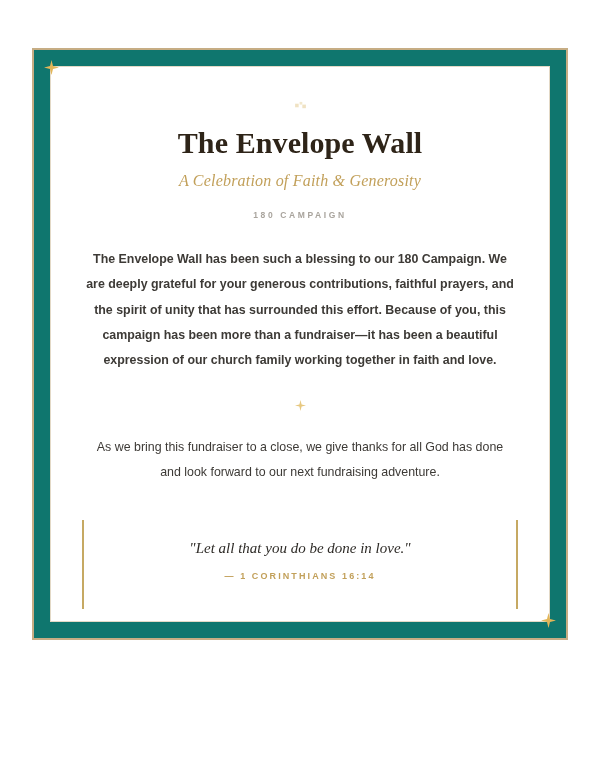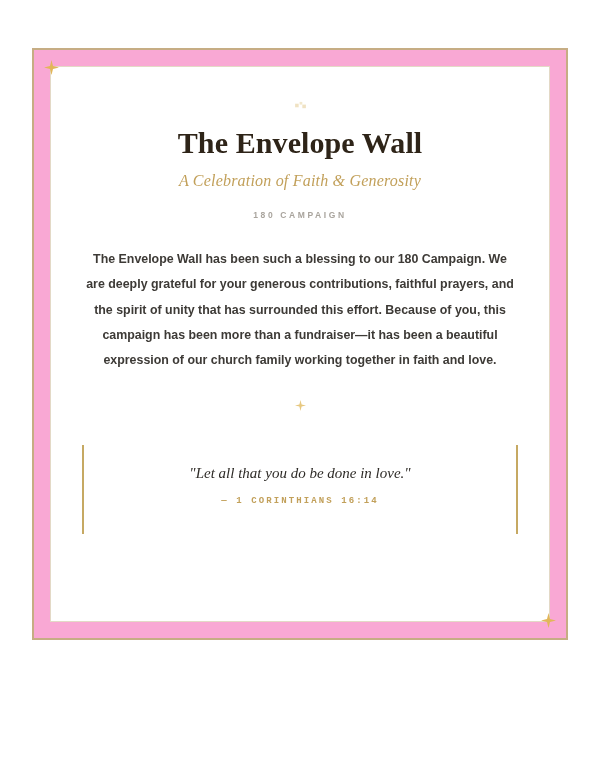--- a/index.html
+++ b/index.html
@@ -27,21 +27,21 @@
 
   
   .card-outer {
     position: absolute;
     left: 32px;
     top: 48px;
     width: 536px;
     height: 592px;
     box-sizing: border-box;
     border: 2px solid #c6ad84;
-    background: #f9a8d4;
+    background: #0f766e;
   }
   .card-inner {
     position: absolute;
     left: 16px;
     top: 16px;
     right: 16px;
     bottom: 16px;
     box-sizing: border-box;
     border: 1px solid #e3d9c6;
     background: #ffffff;
@@ -155,21 +155,21 @@
   .quote-text {
     margin: 0;
     font-family: "Liberation Serif", "DejaVu Serif", serif;
     font-style: italic;
     font-size: 15px;
     line-height: 1.35;
     color: #2e2b27;
   }
   .quote-cite {
     margin: 13px 0 0 0;
-    font-family: Liberation Mono, monospace;
+    font-family: Liberation Sans, sans-serif;
     font-size: 9px;
     font-weight: 600;
     letter-spacing: 2.1px;
     color: #c2a05a;
     text-transform: uppercase;
   }
 </style>
 </head>
 <body>
 
@@ -202,20 +202,23 @@
         <p class="eyebrow">180 CAMPAIGN</p>
 
         <div class="body-block">
           <p class="body-text">The Envelope Wall has been such a blessing to our 180 Campaign. We are deeply grateful for your generous contributions, faithful prayers, and the spirit of unity that has surrounded this effort. Because of you, this campaign has been more than a fundraiser—it has been a beautiful expression of our church family working together in faith and love.</p>
         </div>
 
         <svg class="divider-ornament" viewBox="0 0 20 20" aria-hidden="true">
           <path d="M10 0 L12 8 L20 10 L12 12 L10 20 L8 12 L0 10 L8 8 Z" fill="#e7c880"></path>
         </svg>
 
+        <div class="body-block-2">
+          <p class="body-text">As we bring this fundraiser to a close, we give thanks for all God has done and look forward to our next fundraising adventure.</p>
+        </div>
 
         <div class="quote-wrap">
           <span class="quote-bar left"></span>
           <span class="quote-bar right"></span>
           <p class="quote-text">"Let all that you do be done in love."</p>
           <p class="quote-cite">— 1 CORINTHIANS 16:14</p>
         </div>
 
       </div>
 

